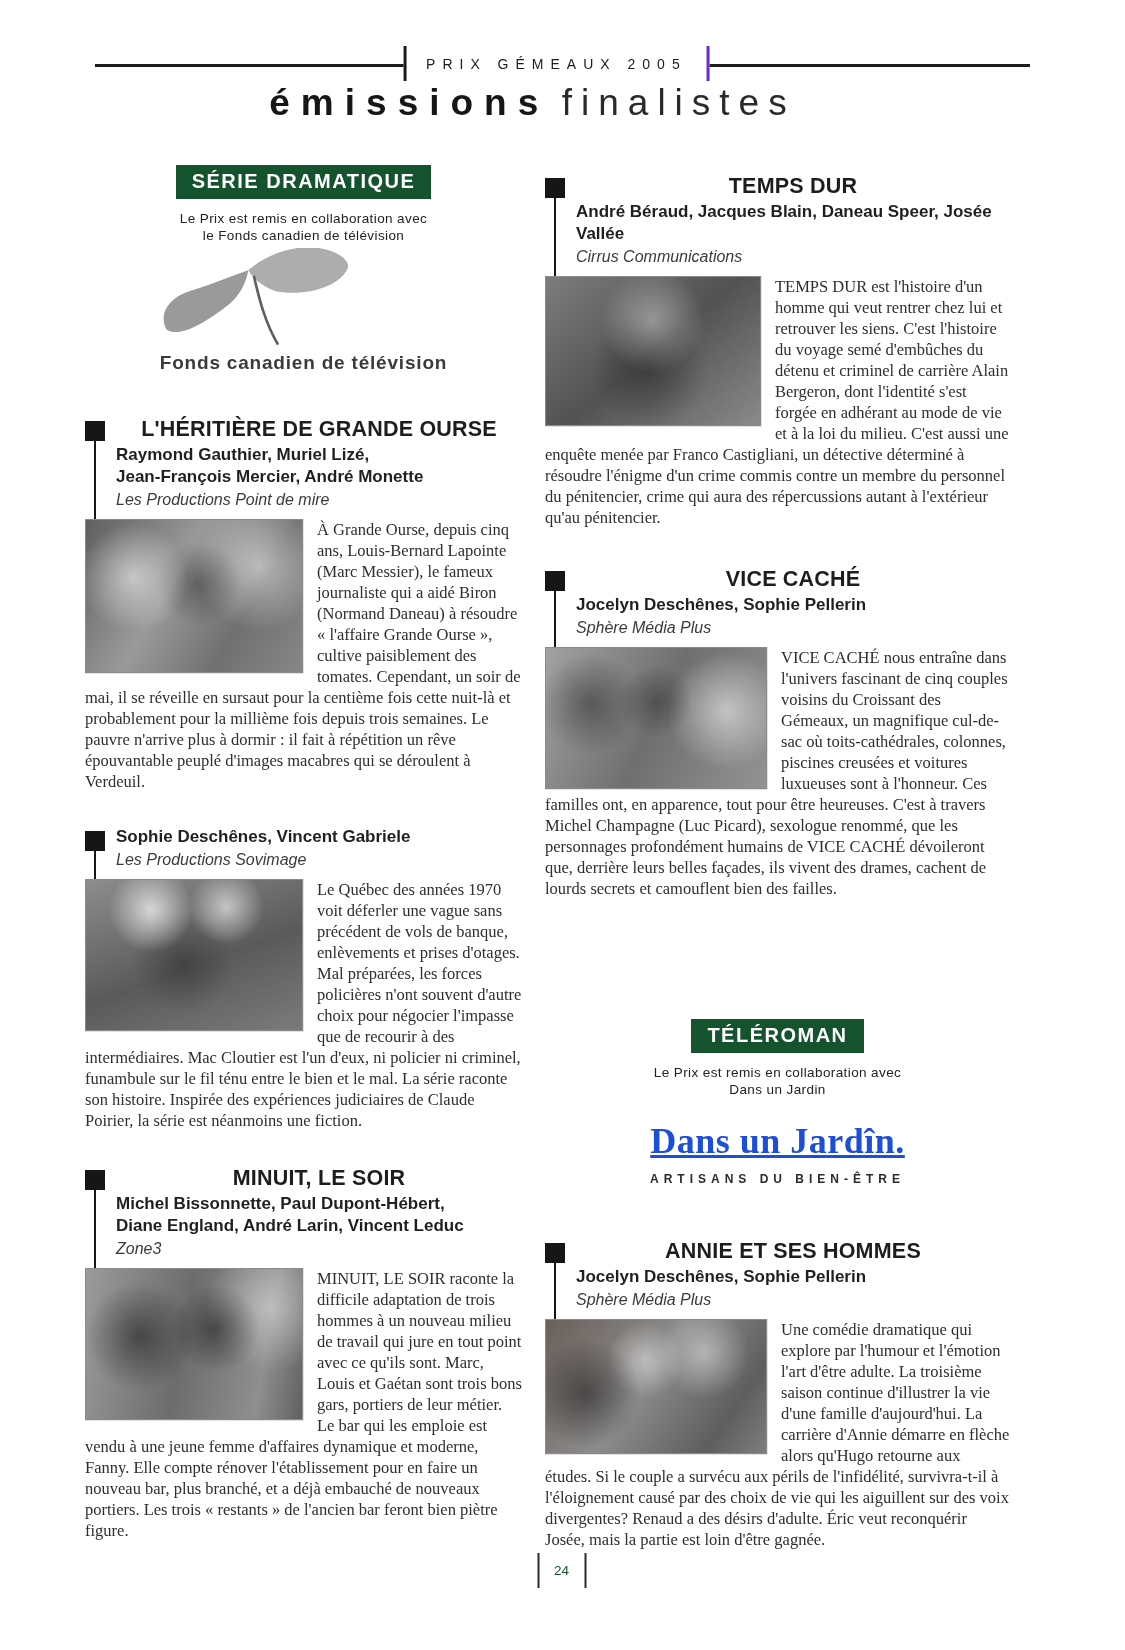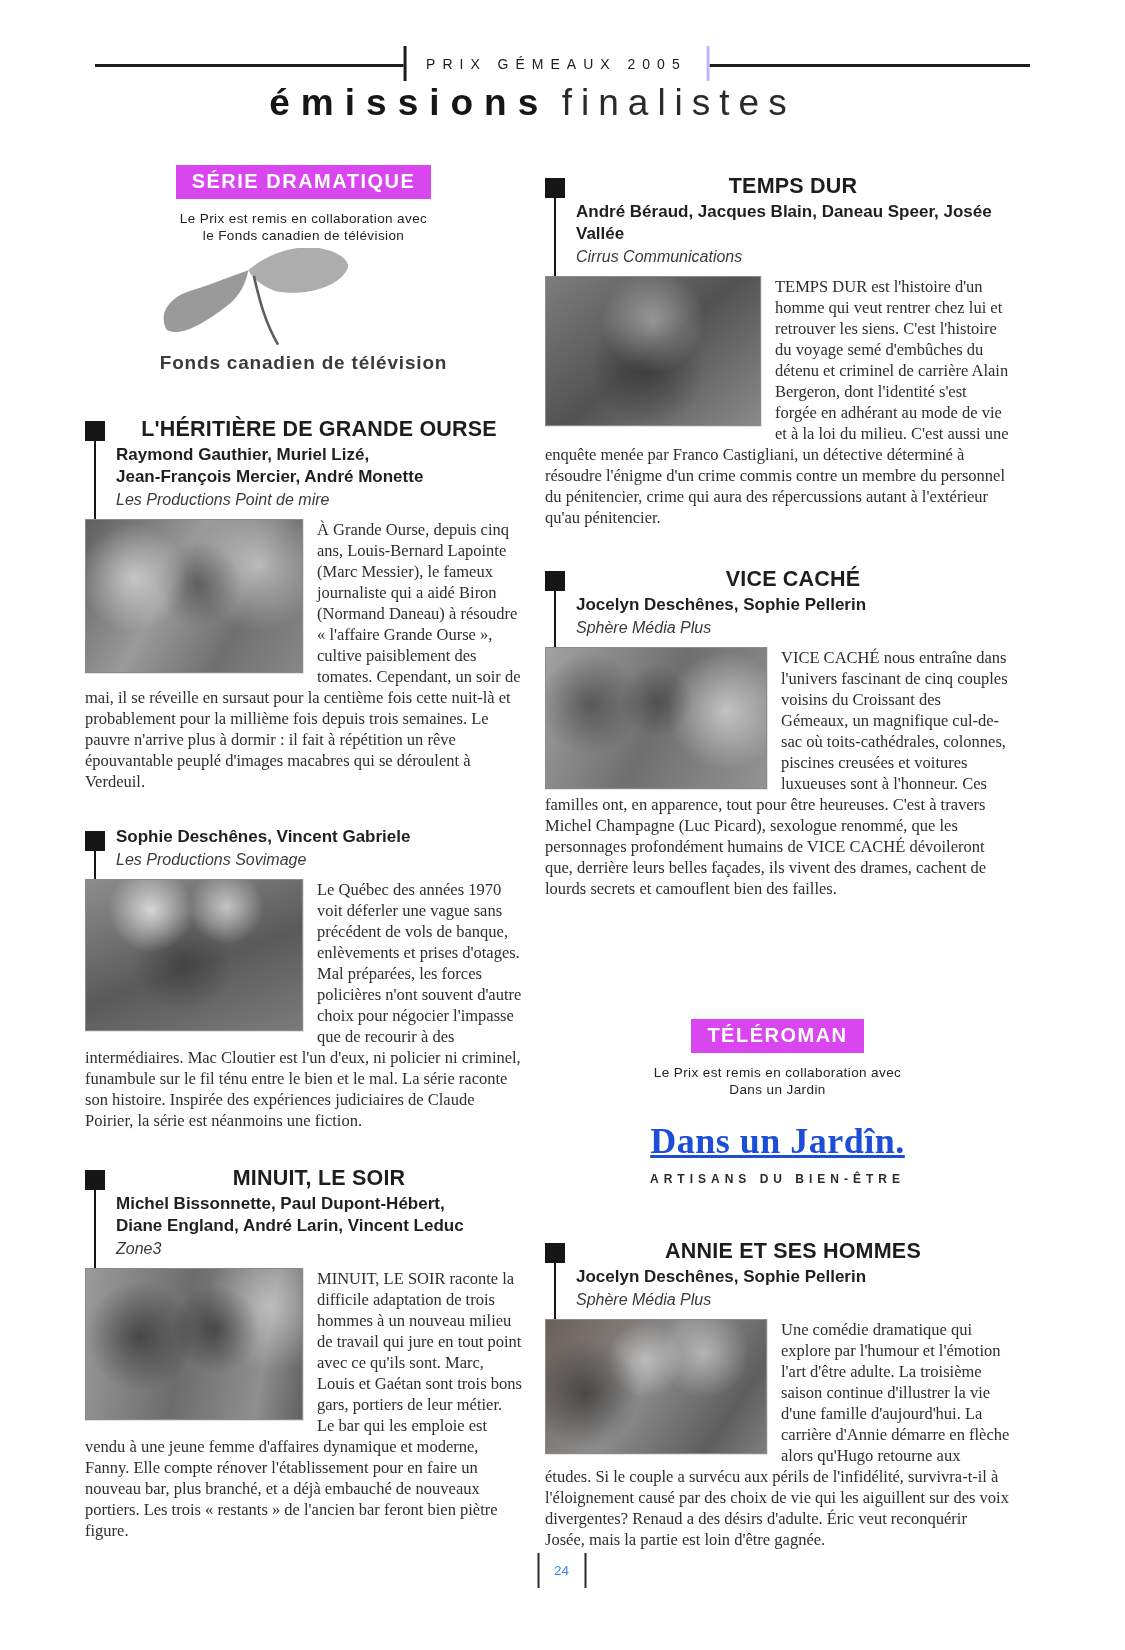--- a/index.html
+++ b/index.html
@@ -7,36 +7,36 @@
     position:relative; width:1125px; height:1650px; margin:0 auto;
     background:#ffffff; overflow:hidden;
     font-family:"Liberation Sans", sans-serif; color:#2d2d2d;
   }
 
   
   .header-rule { position:absolute; top:64px; left:95px; right:95px; height:0; border-top:3px solid #1c1c1c; }
   .kicker-box {
     position:absolute; top:46px; left:50%; transform:translateX(-52%);
     background:#ffffff; padding:10px 20px 9px 20px;
-    border-left:3px solid #1c1c1c; border-right:3px solid #c4b5fd;
+    border-left:3px solid #1c1c1c; border-right:3px solid #6d28d9;
     font-size:14px; letter-spacing:7px; font-weight:500; color:#1c1c1c; white-space:nowrap;
   }
   .page-title { position:absolute; top:82px; left:0; right:60px; text-align:center; white-space:nowrap; }
   .page-title .t-bold  { font-size:37px; font-weight:800; letter-spacing:11px; color:#161616; }
   .page-title .t-light { font-size:37px; font-weight:300; letter-spacing:9px; color:#2a2a2a; margin-left:8px; }
 
   
   .col { position:absolute; top:165px; }
   .col-left  { left:85px;  width:437px; }
   .col-right { left:545px; width:465px; }
 
   
   .category { text-align:center; }
   .badge {
-    display:inline-block; background:#d946ef; color:#ffffff;
+    display:inline-block; background:#14532d; color:#ffffff;
     font-size:20px; font-weight:600; letter-spacing:1.5px;
     padding:5px 16px 6px 16px;
   }
   .collab {
     margin-top:11px; font-size:13.5px; line-height:17px; letter-spacing:0.4px;
     white-space:pre-line; color:#222;
   }
   .fct-logo { margin-top:4px; }
   .fct-label { font-size:19px; font-weight:700; letter-spacing:0.8px; color:#3b3b3b; margin-top:-4px; }
   .duj-logo { margin-top:22px; font-family:"Liberation Serif", serif; font-weight:700; font-size:36px; color:#1d4ed8; letter-spacing:0.5px;text-decoration:underline; }
@@ -94,21 +94,21 @@
   .col-left .show-minuit      { margin-top:34px; }
   .col-right .show-tempsdur   { margin-top:8px; }
   .col-right .show-vicecache  { margin-top:38px; }
   .col-right .category        { margin-top:120px; }
   .col-right .show-annie      { margin-top:52px; }
 
   
   .page-num {
     position:absolute; bottom:62px; left:50%; transform:translateX(-52%);
     border-left:2px solid #2a2a2a; border-right:2px solid #2a2a2a;
-    padding:10px 15px; font-size:13.5px; color:#3b82f6;
+    padding:10px 15px; font-size:13.5px; color:#14532d;
   }
 </style>
 </head>
 <body>
 
 <div class="page">
 
   <div class="header-rule"></div>
   <div class="kicker-box">PRIX GÉMEAUX 2005</div>
   <div class="page-title">

